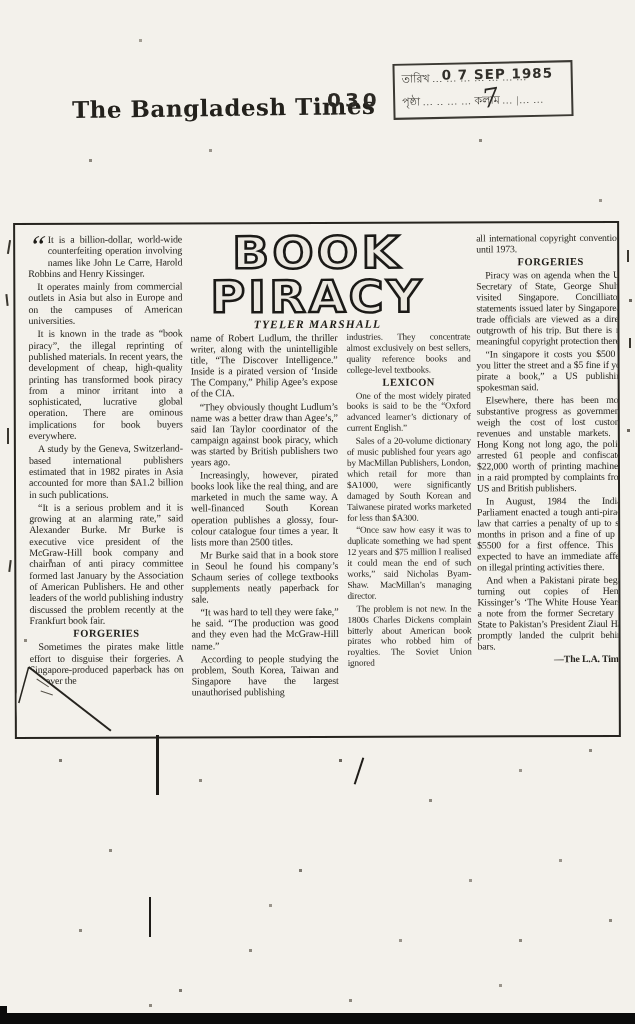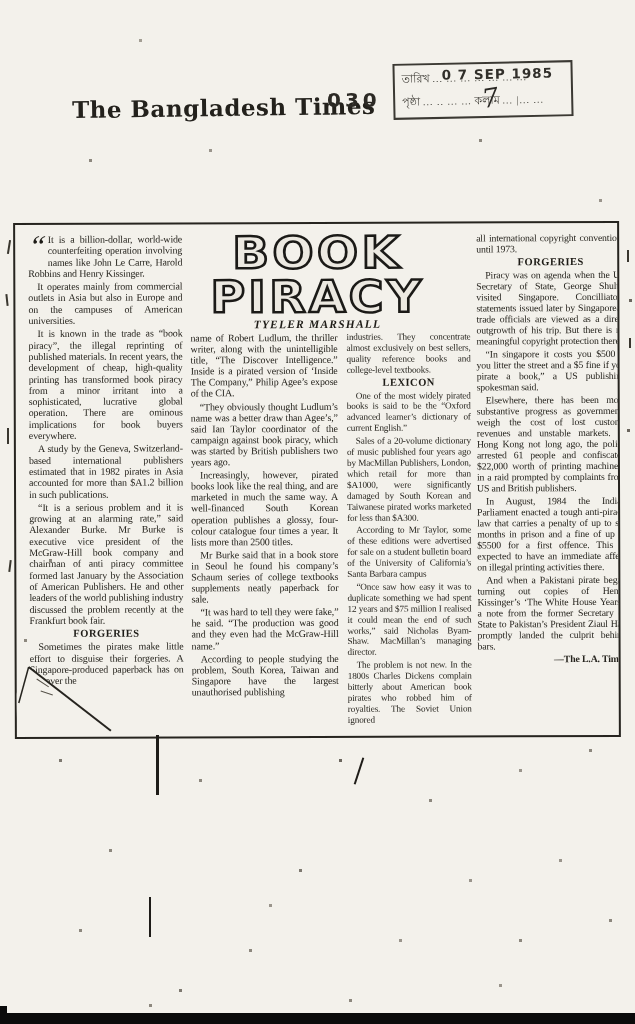--- a/index.html
+++ b/index.html
@@ -115,21 +115,20 @@
       <p>Mr Burke said that in a book store in Seoul he found his company’s Schaum series of college textbooks supplements neatly paperback for sale.</p>
       <p>“It was hard to tell they were fake,” he said. “The production was good and they even had the McGraw-Hill name.”</p>
       <p>According to people studying the problem, South Korea, Taiwan and Singapore have the largest unauthorised publishing</p>
     </div>
 
     <div class="col col3">
       <p class="cont">industries. They concentrate almost exclusively on best sellers, quality reference books and college-level textbooks.</p>
       <h3 class="subhead">LEXICON</h3>
       <p>One of the most widely pirated books is said to be the “Oxford advanced learner’s dictionary of current English.”</p>
       <p>Sales of a 20-volume dictionary of music published four years ago by MacMillan Publishers, London, which retail for more than $A1000, were significantly damaged by South Korean and Taiwanese pirated works marketed for less than $A300.</p>
-      <p>According to Mr Taylor, some of these editions were advertised for sale on a student bulletin board of the University of California’s Santa Barbara campus</p>
       <p>“Once saw how easy it was to duplicate something we had spent 12 years and $75 million I realised it could mean the end of such works,” said Nicholas Byam-Shaw. MacMillan’s managing director.</p>
       <p>The problem is not new. In the 1800s Charles Dickens complain bitterly about American book pirates who robbed him of royalties. The Soviet Union ignored</p>
     </div>
 
     <div class="col col4">
       <p class="cont">all international copyright conventions until 1973.</p>
       <h3 class="subhead">FORGERIES</h3>
       <p>Piracy was on agenda when the US Secretary of State, George Shultz, visited Singapore. Concilliatory statements issued later by Singaporean trade officials are viewed as a direct outgrowth of his trip. But there is no meaningful copyright protection there.</p>
       <p>“In singapore it costs you $500 if you litter the street and a $5 fine if you pirate a book,” a US publishing spokesman said.</p>
       <p>Elsewhere, there has been more substantive progress as governments weigh the cost of lost customs revenues and unstable markets. In Hong Kong not long ago, the police arrested 61 people and confiscated $22,000 worth of printing machinery in a raid prompted by complaints from US and British publishers.</p>

